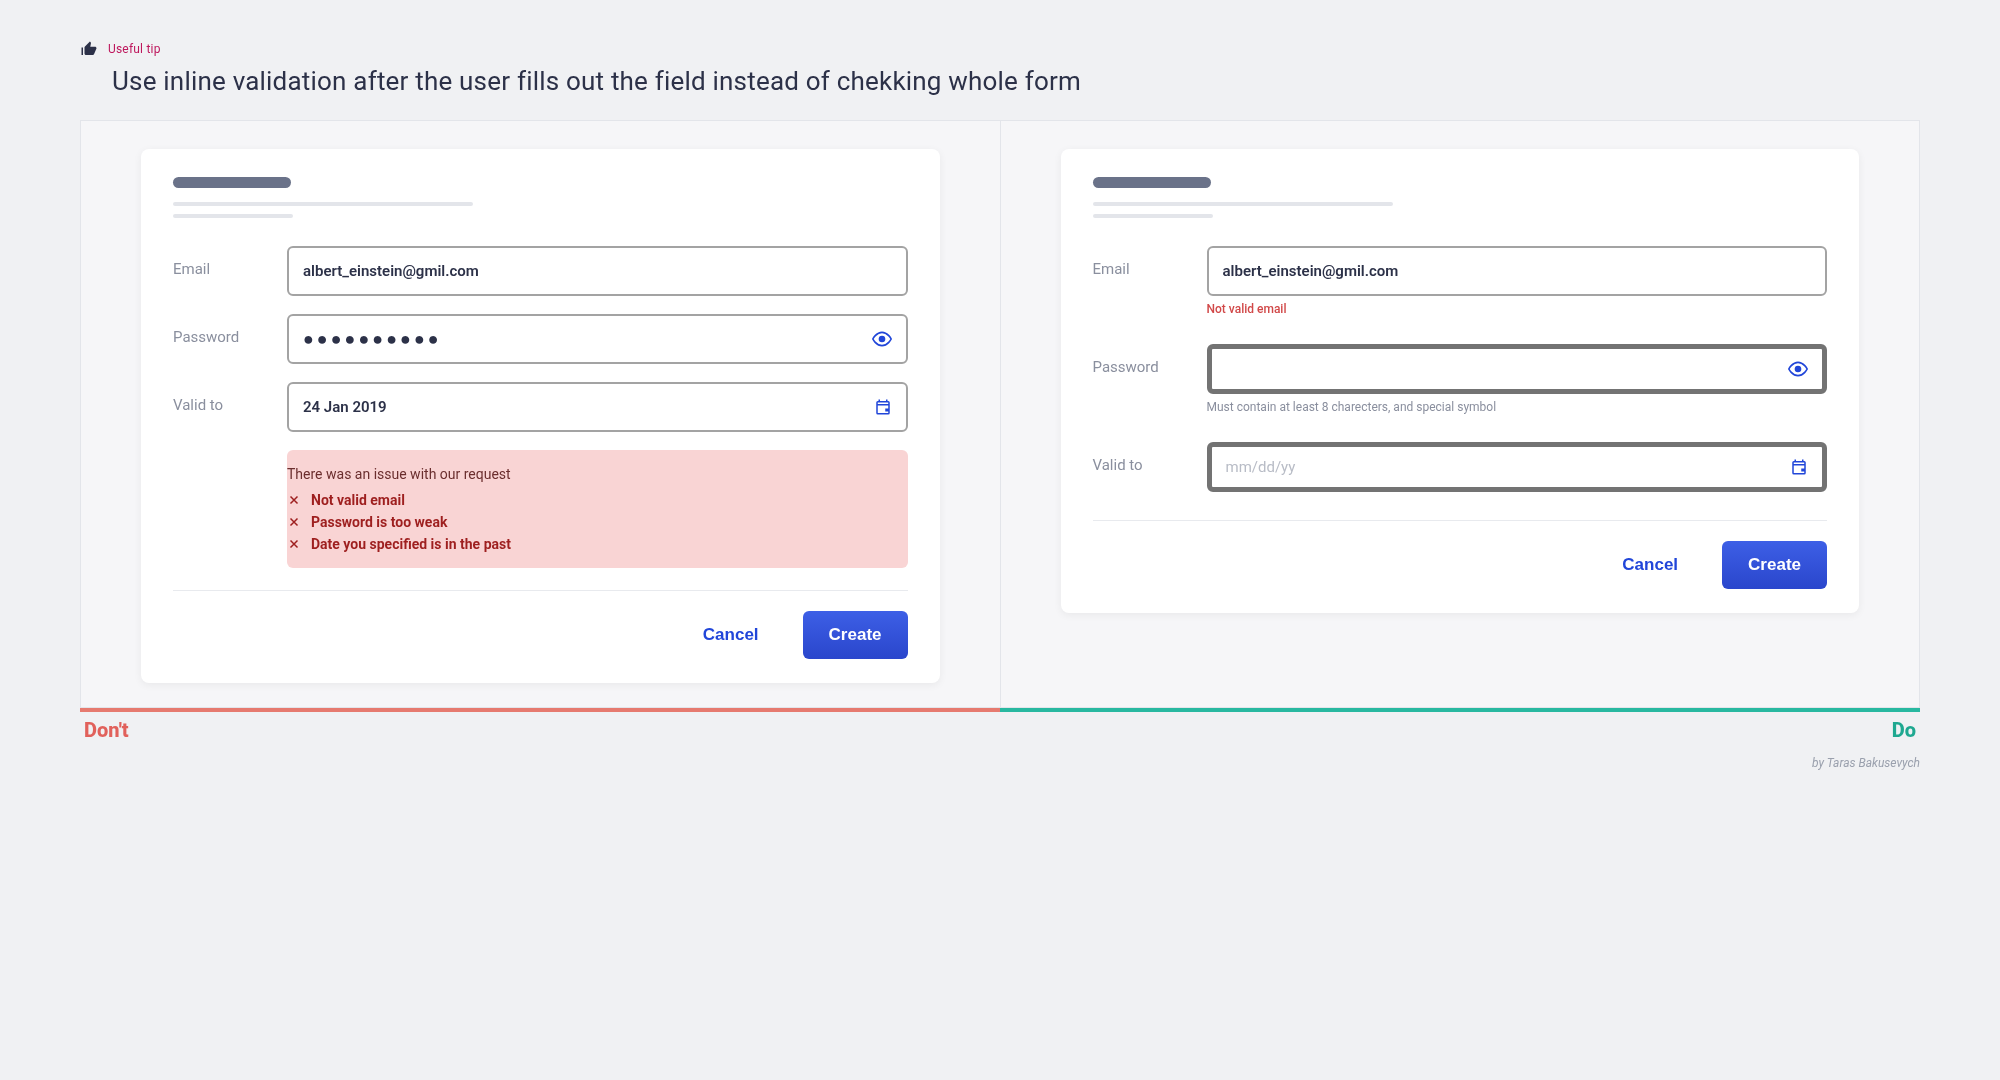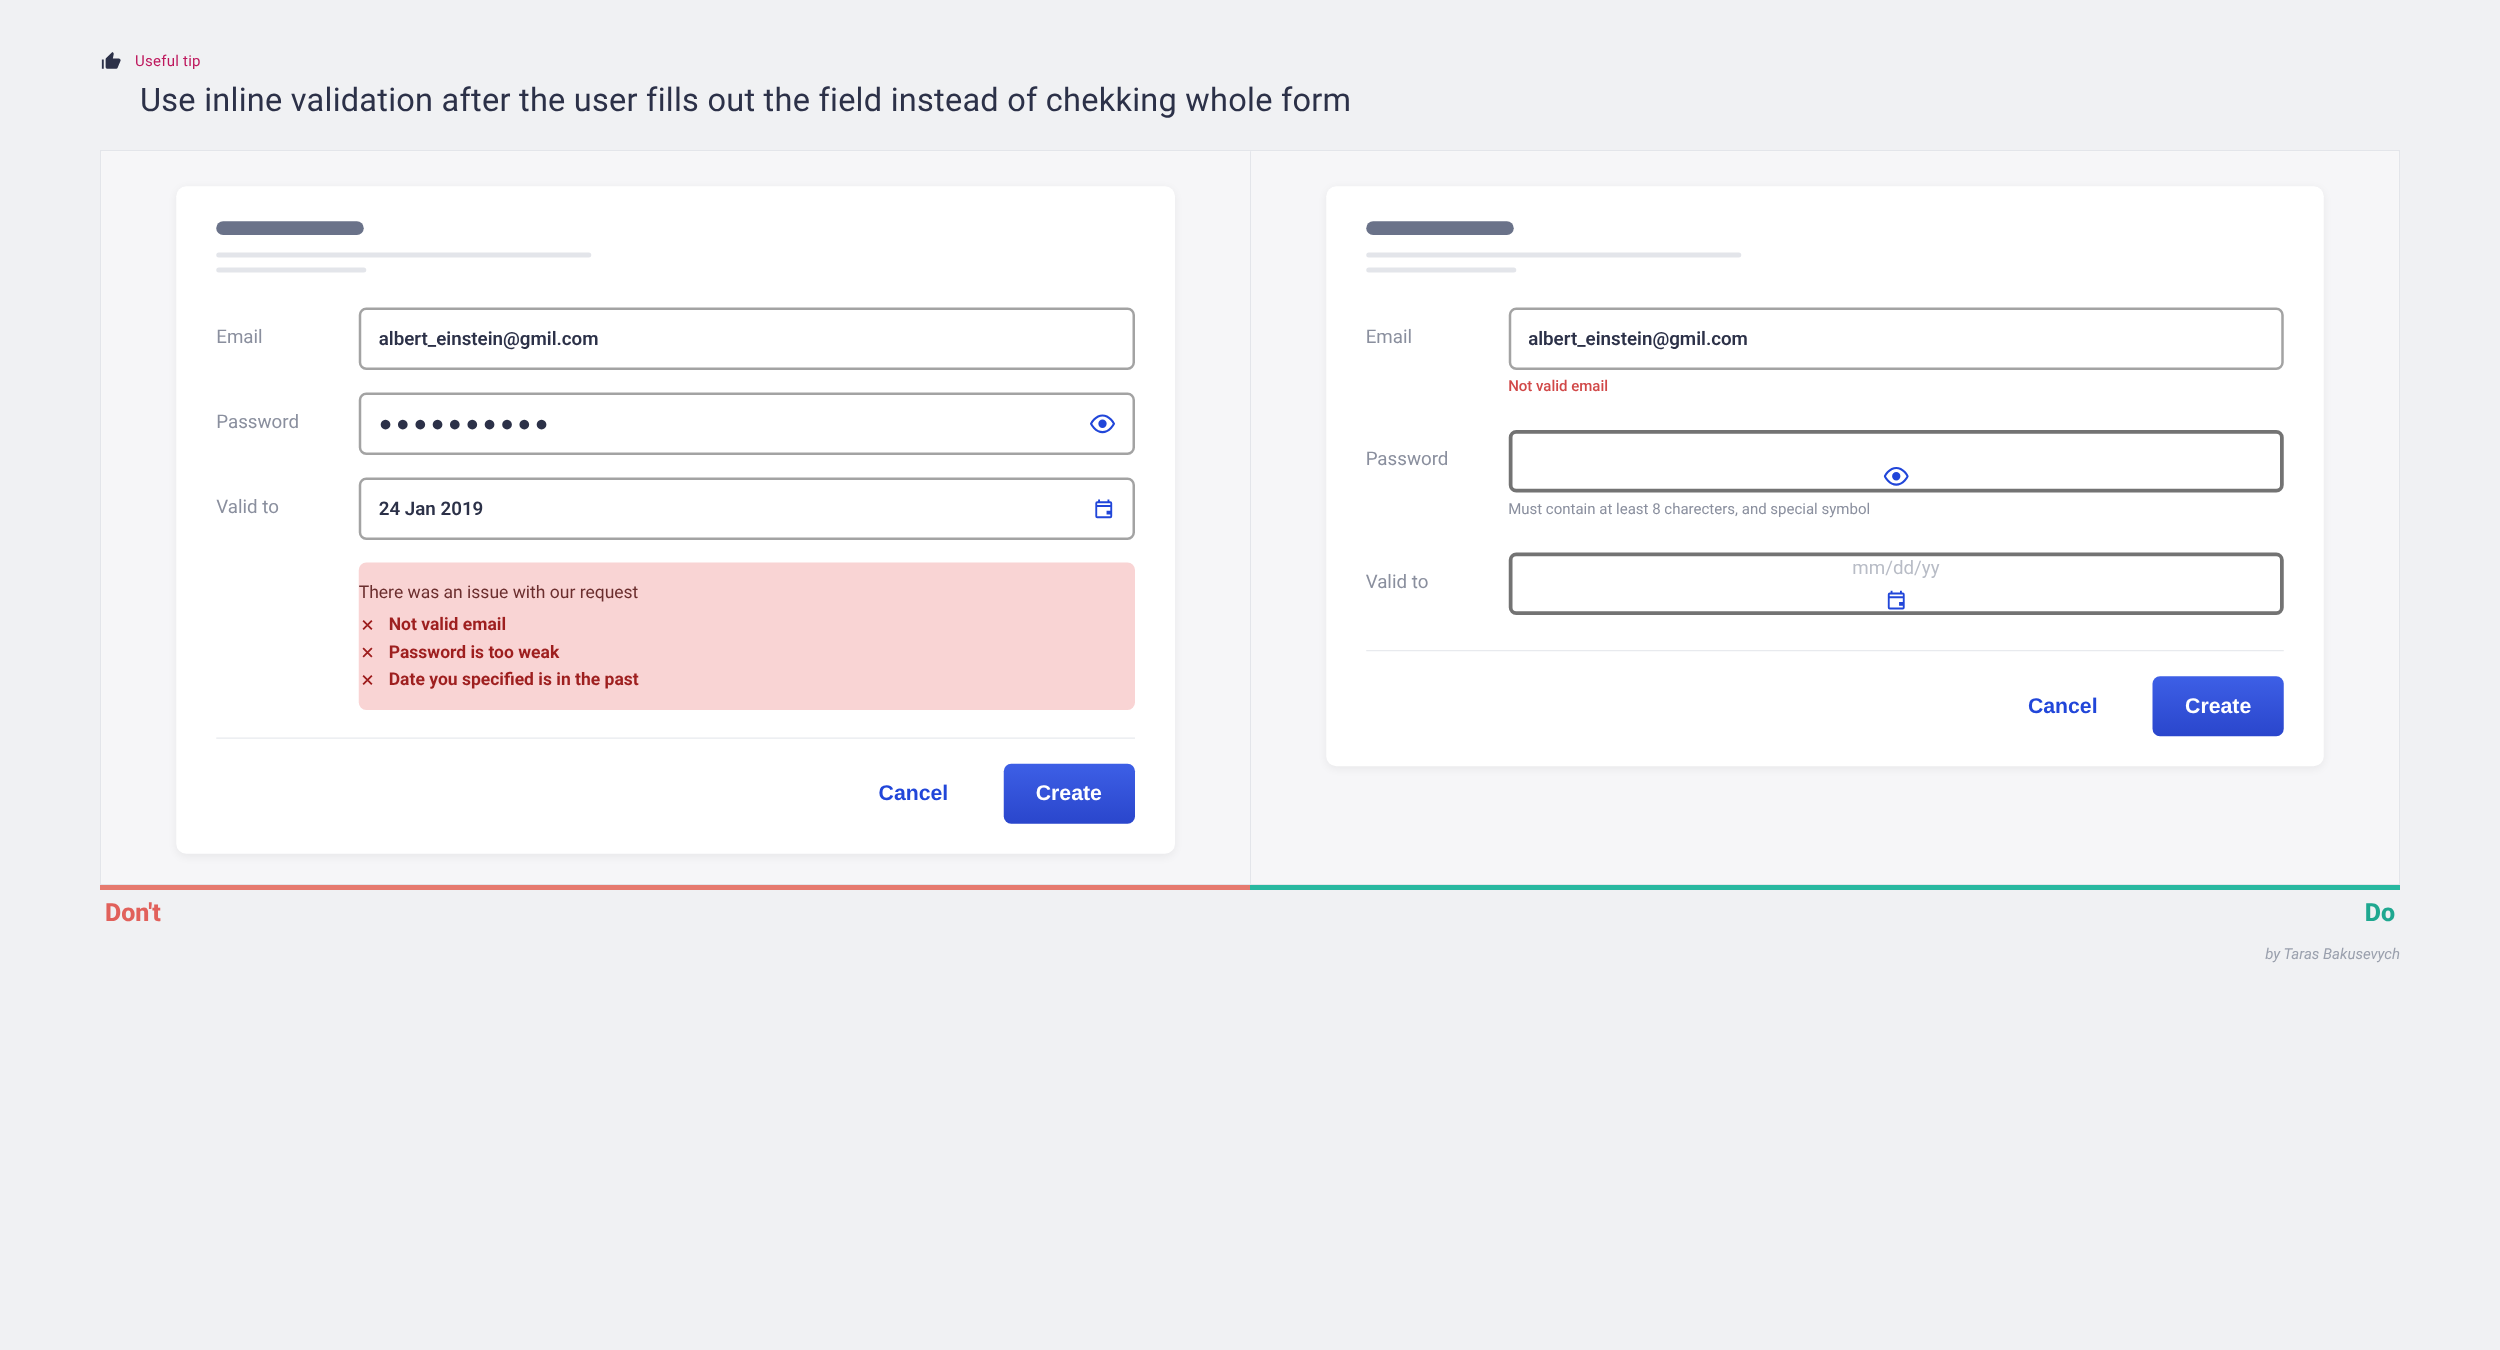--- a/index.html
+++ b/index.html
@@ -84,21 +84,21 @@
       border-radius: 6px;
       padding: 0 14px;
       font-size: 15px;
       font-weight: 600;
       color: #2c3148;
       display: flex;
       align-items: center;
       justify-content: space-between;
       background: #fff;
     }
-    .input-neutral { border: 3px solid #737373; flex-direction: column; }
+    .input-neutral { border: 5px solid #737373; }
     .input-text { flex: 1; font-family: inherit; }
     .helper-text {
       font-size: 12px;
       color: #8a8f9e;
       margin-top: 6px;
     }
     .helper-error { color: #d14848; font-weight: 500; }
     .eye-icon { color: #2146d9; flex-shrink: 0; }
     .cal-icon { color: #2146d9; flex-shrink: 0; }
     .password-dots { letter-spacing: 3px; font-size: 18px; font-weight: 900; }

